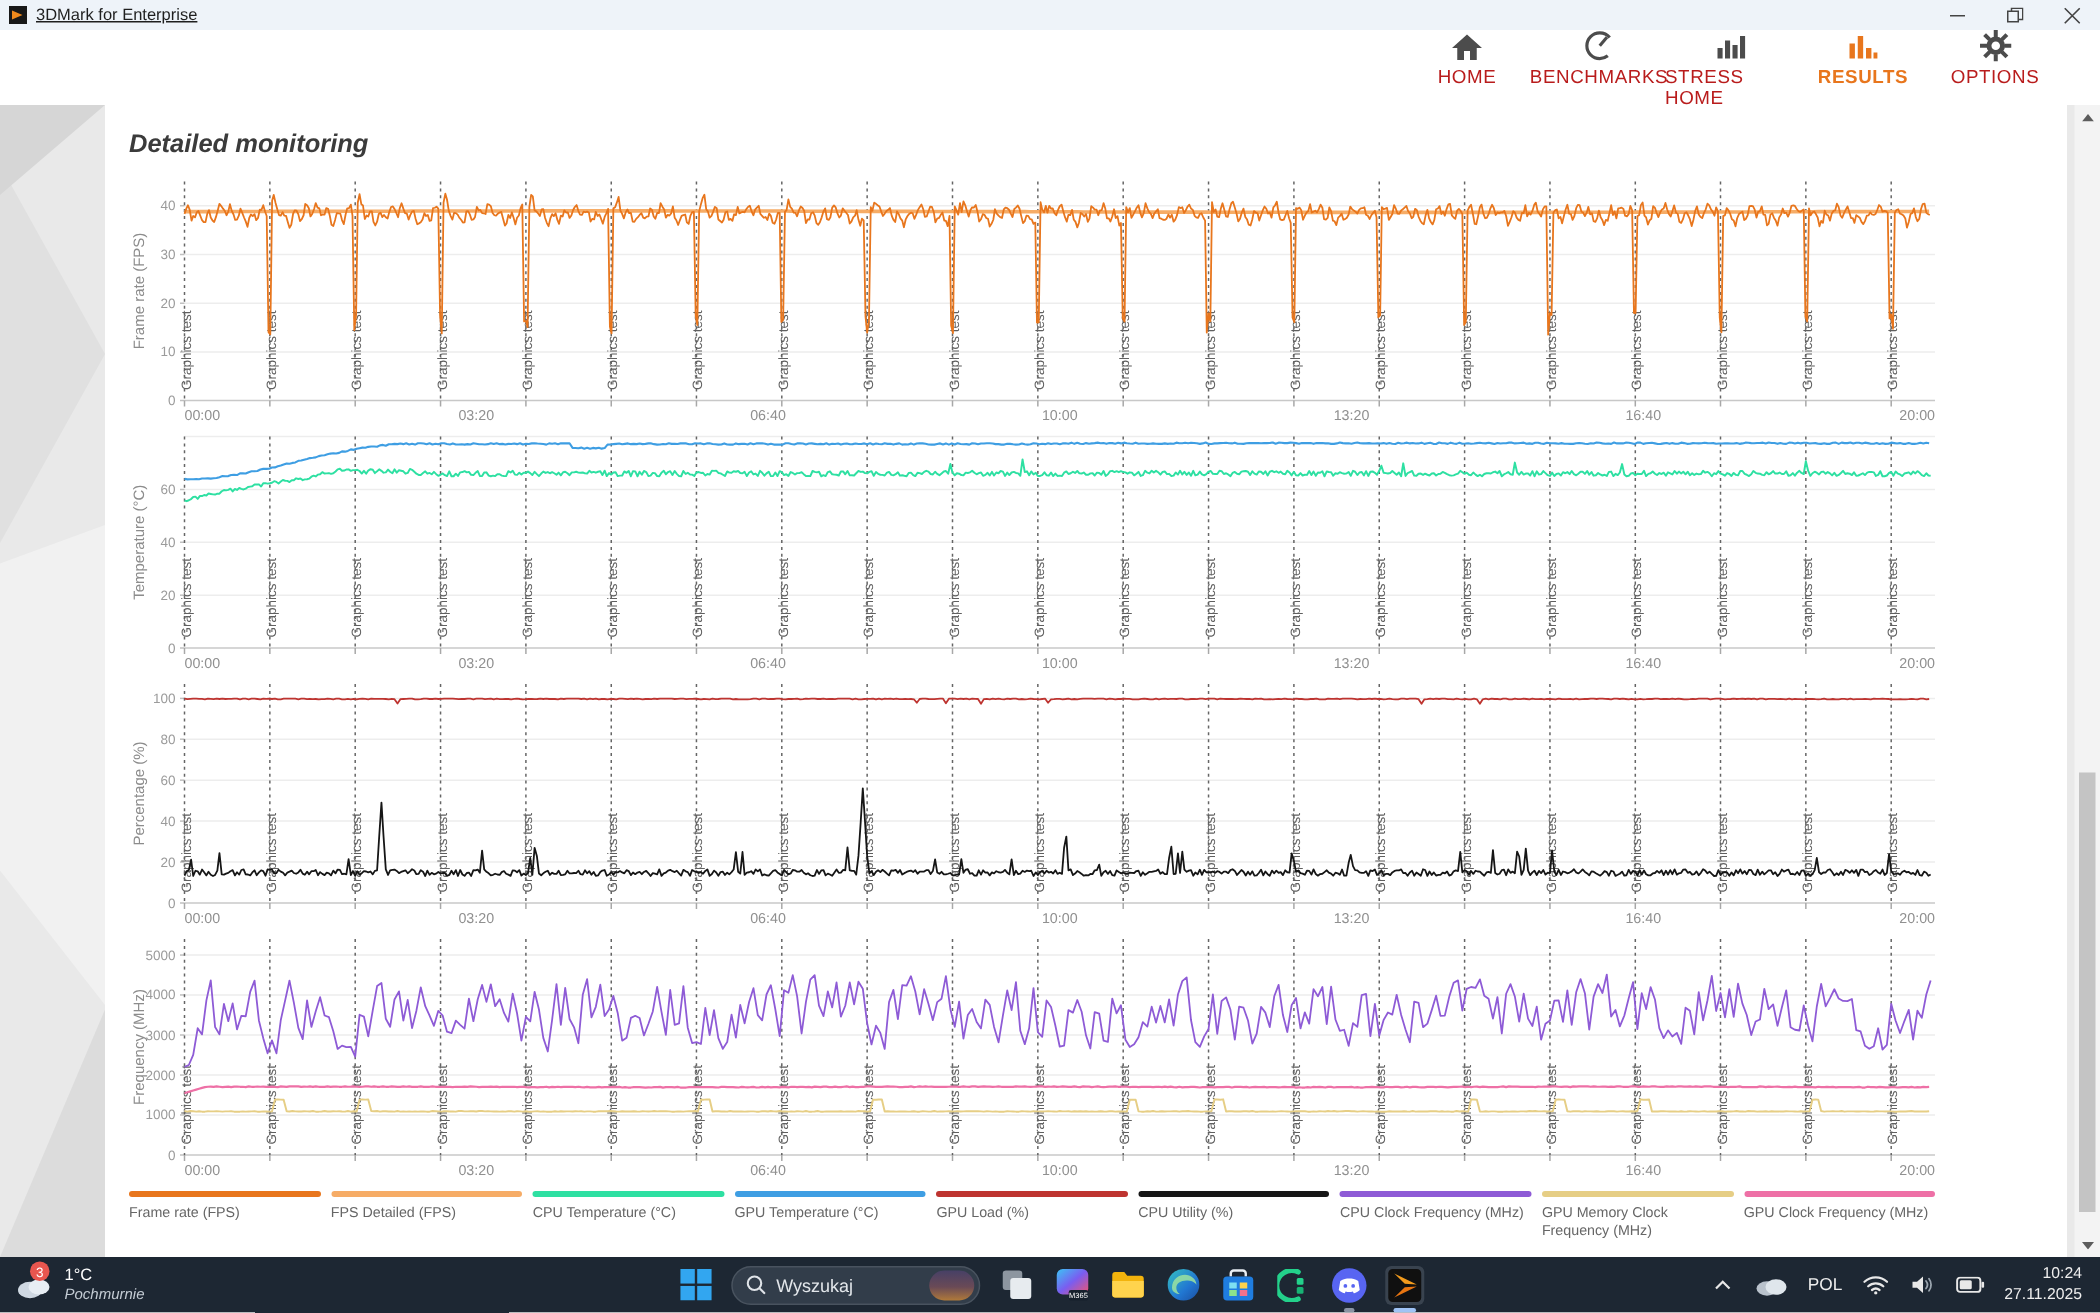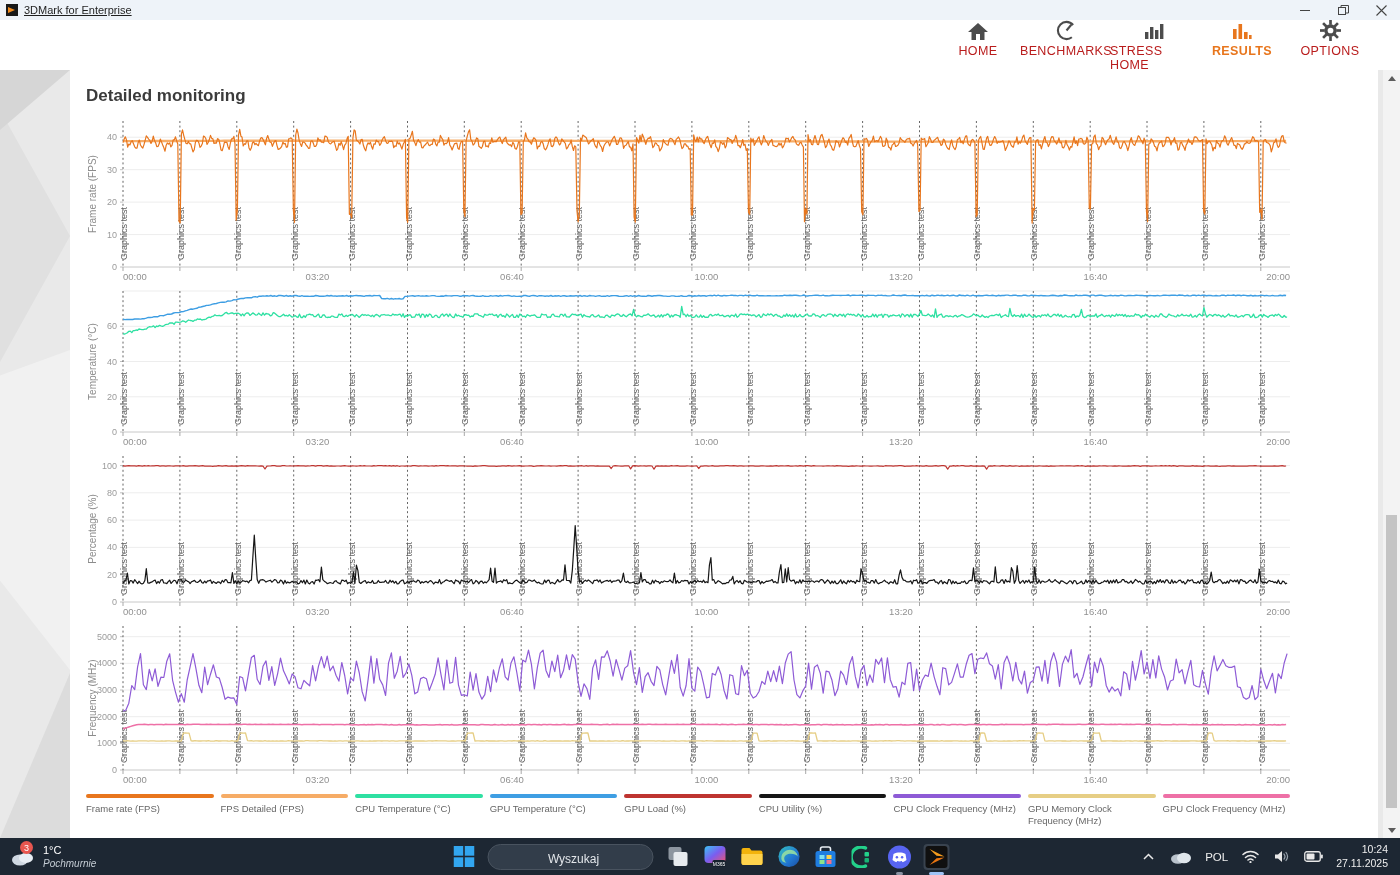--- a/index.html
+++ b/index.html
@@ -21,21 +21,21 @@
   nav.mainnav { margin-left:auto; display:flex; }
   .nav-item { width:88px; display:flex; flex-direction:column; align-items:center; gap:3px; cursor:pointer; }
   .nav-item .nav-ico { height:22px; display:flex; align-items:flex-end; }
   .nav-item .nav-label { font-size:12.5px; letter-spacing:.4px; color:#b91c1c; }
   .nav-item.active .nav-label { color:#e8761d; font-weight:700; }
 
   
   .main { position:relative; height:768px; background:#e9e9e9; overflow:hidden; }
   .tri { position:absolute; }
   .card { position:absolute; left:70px; top:0; width:1308px; height:768px; background:#fff; }
-  .page-title { margin:16px 0 9px 16px; font-size:17px; font-weight:700; color:#3b3b3b; }
+  .page-title { margin:16px 0 9px 16px; font-size:17px; font-weight:700; color:#3b3b3b;font-style:italic; }
   #charts { margin-left:16px; }
   .chart-row { margin-bottom:2px; }
   .legend { display:flex; margin:8px 16px 0 16px; width:1204px; }
   .legend-item { flex:1; margin-right:7px; cursor:pointer; }
   .legend-item:last-child { margin-right:0; }
   .legend-swatch { height:4px; border-radius:2px; }
   .legend-label { margin-top:5px; font-size:9.5px; color:#666; line-height:1.25; }
 
   
   .scrollbar { position:absolute; right:0; top:0; width:17px; height:768px; background:#f3f3f3; }
@@ -44,21 +44,21 @@
 
   
   .taskbar { height:37px; background:#1d2733; display:flex; align-items:center; position:relative; color:#fff; }
   .weather { display:flex; align-items:center; gap:7px; padding-left:10px; cursor:pointer; }
   .weather-ico { position:relative; width:26px; height:22px; }
   .weather-badge { position:absolute; top:-4px; left:10px; min-width:13px; height:13px; border-radius:7px; background:#e8564f; color:#fff; font-size:9px; display:flex; align-items:center; justify-content:center; padding:0 2px; }
   .weather-temp { font-size:11px; color:#fff; line-height:1.3; }
   .weather-cond { font-size:10px; color:#c4ccd4; line-height:1.2;font-style:italic; }
   .tb-center { position:absolute; left:50%; transform:translateX(-50%); display:flex; align-items:center; gap:11px; }
   .tb-ico { width:26px; height:26px; display:flex; align-items:center; justify-content:center; cursor:pointer; position:relative; }
-  .search-pill { width:166px; height:26px; border-radius:13px; background:#323d4a; border:1px solid #49535f; display:flex; align-items:center; padding:0 3px 0 9px; gap:7px; cursor:pointer;flex-direction:column; }
+  .search-pill { width:166px; height:26px; border-radius:13px; background:#323d4a; border:1px solid #49535f; display:flex; align-items:center; padding:0 3px 0 9px; gap:7px; cursor:pointer; }
   .search-text { font-size:12px; color:#e2e6ea; flex:1; }
   .search-img { width:30px; height:20px; border-radius:10px; background:linear-gradient(180deg,#474066 0%,#6a4a56 55%,#b07a3a 100%); }
   .run-underline { position:absolute; bottom:-5px; left:50%; transform:translateX(-50%); width:7px; height:3px; border-radius:2px; background:#8a93a3; }
   .active-app { background:#39434f; border-radius:4px; }
   .active-app .run-underline { width:15px; background:#9fc3f5; }
   .tray { margin-left:auto; display:flex; align-items:center; gap:13px; padding-right:12px; }
   .tray-lang { font-size:11.5px; color:#eee; cursor:pointer; }
   .tray-clock { text-align:right; font-size:10.5px; line-height:1.3; color:#eee; cursor:pointer; }
 </style>
 </head>

